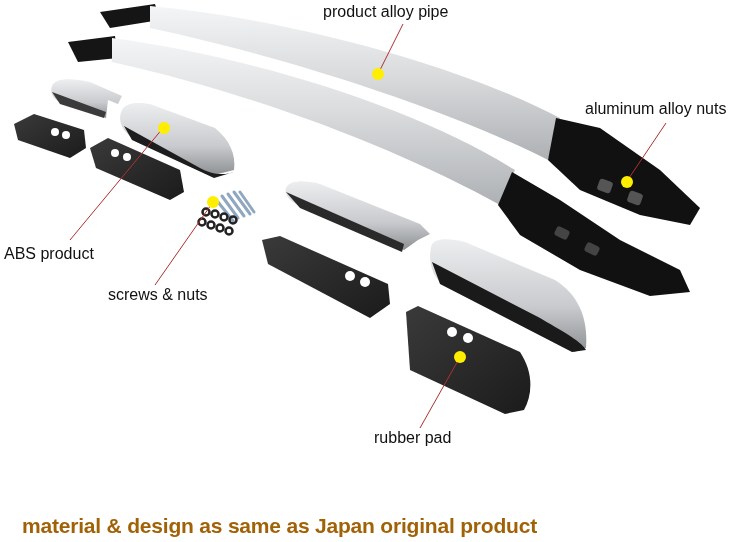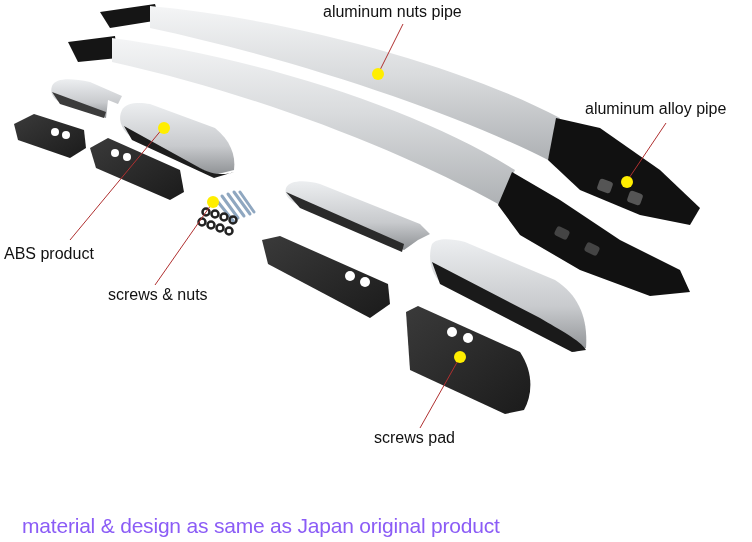--- a/index.html
+++ b/index.html
@@ -1,19 +1,19 @@
 <!DOCTYPE html>
 <html><head>
 <meta charset="utf-8">
 <style>
   html,body{margin:0;padding:0;background:#ffffff;}
   body{width:752px;height:542px;position:relative;overflow:hidden;font-family:"Liberation Sans",sans-serif;}
   #stage{position:absolute;left:0;top:0;width:752px;height:542px;}
   .label{position:absolute;color:#111;font-size:16px;white-space:nowrap;line-height:1;}
-  .caption{position:absolute;left:22px;top:514px;font-size:21px;font-weight:normal;color:#8b5cf6;white-space:nowrap;letter-spacing:-0.2px;}
+  .caption{position:absolute;left:22px;top:514px;font-size:21px;font-weight:bold;color:#a16207;white-space:nowrap;letter-spacing:-0.2px;}
 </style>
 </head>
 <body>
 
 <div id="stage">
 <svg width="752" height="542" viewBox="0 0 752 542" xmlns="http://www.w3.org/2000/svg">
   <defs>
     <linearGradient id="silver" x1="0" y1="0" x2="0" y2="1">
       <stop offset="0" stop-color="#f4f5f6"></stop>
       <stop offset="0.45" stop-color="#d9dbdd"></stop>
@@ -109,20 +109,20 @@
 
   <g fill="#ffee00">
     <circle cx="378" cy="74" r="6"></circle>
     <circle cx="627" cy="182" r="6"></circle>
     <circle cx="164" cy="128" r="6"></circle>
     <circle cx="213" cy="202" r="6"></circle>
     <circle cx="460" cy="357" r="6"></circle>
   </g>
 </svg>
 
-<div class="label" style="left:323px;top:4px;">aluminum nuts pipe</div>
-<div class="label" style="left:585px;top:101px;">aluminum alloy pipe</div>
+<div class="label" style="left:323px;top:4px;">product alloy pipe</div>
+<div class="label" style="left:585px;top:101px;">aluminum alloy nuts</div>
 <div class="label" style="left:4px;top:246px;">ABS product</div>
 <div class="label" style="left:108px;top:287px;text-align:right;">screws &amp; nuts</div>
-<div class="label" style="left:374px;top:430px;">screws pad</div>
+<div class="label" style="left:374px;top:430px;">rubber pad</div>
 
 <div class="caption">material &amp; design as same as Japan original product</div>
 </div>
 
 </body></html>

